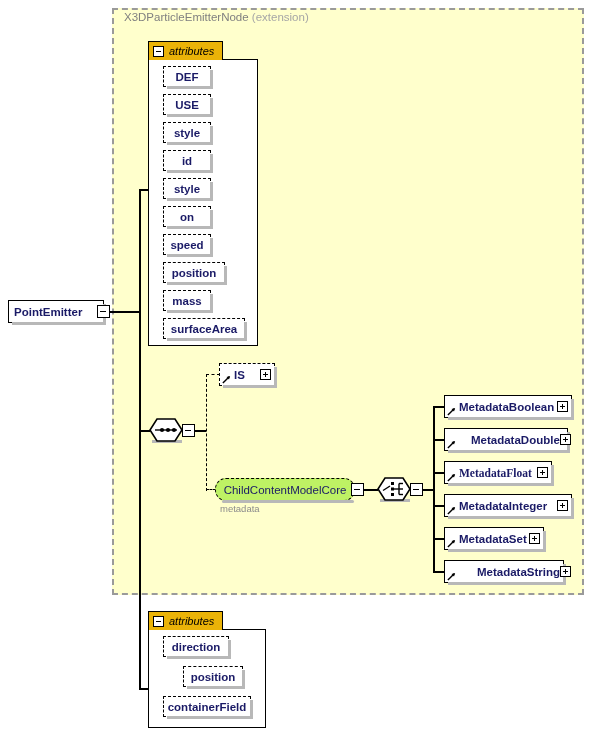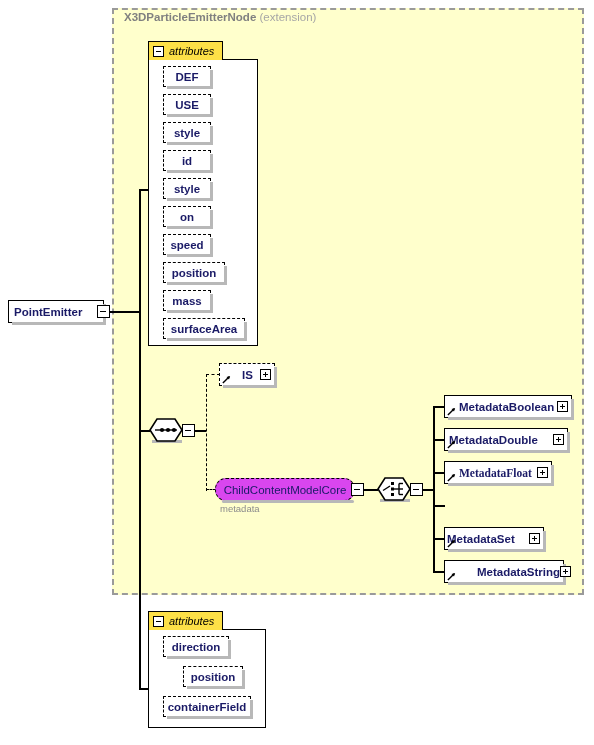--- a/index.html
+++ b/index.html
@@ -25,32 +25,32 @@
     border: 2px dashed #9a9a9a;
   }
   .ext-title {
     position: absolute;
     left: 124px; top: 11px;
     font-size: 11.5px;
     font-weight: bold;
     color: #808080;
     white-space: nowrap;
   }
-  .ext-title .tname { color: #808080; font-weight: bold; margin-top: 45px; }
+  .ext-title .tname { color: #808080; font-weight: normal; margin-top: 45px; }
   .ext-title .tsuffix { color: #a6a6a6; font-weight: normal; }
 
   
   .attr-panel {
     position: absolute;
     background: #ffffff;
     border: 1.5px solid #000000;
   }
   .attr-tab {
     position: absolute;
-    background: #fde047;
+    background: #eab308;
     border: 1.5px solid #000000;
     border-bottom: none;
     height: 19px;
     display: flex;
     align-items: center;
     padding: 0 6px 0 4px;
     font-size: 11px;
     font-style: italic;
     color: #000;
     z-index: 3;
@@ -180,21 +180,21 @@
     position: absolute;
     left: 2px; top: 4.5px;
     width: 6px; height: 1.5px;
     background: #000;
   }
 
   
   .groupref {
     position: absolute;
     height: 23px;
-    background: #d946ef;
+    background: #bef264;
     border: 1.5px dashed #000000;
     border-radius: 11px;
     display: flex;
     align-items: center;
     justify-content: center;
     font-size: 11.5px;
     color: #1a1a66;
     white-space: nowrap;
     padding: 0 10px;
     z-index: 2;
@@ -291,21 +291,21 @@
     </svg>
   </div>
   <div style="position:absolute;left:152px;top:440px;width:30px;height:3px;background:#b8b8b8;"></div>
   <div class="ext-expand" style="left:182px; top:424px;"></div>
 
   <div class="ln h" style="left:194px; top:430px; width:12px;"></div>
   <div class="dln v" style="left:206px; top:374px; height:117px;"></div>
   <div class="dln h" style="left:206px; top:374px; width:14px;"></div>
   <div class="dln h" style="left:206px; top:489px; width:10px;"></div>
 
-  <div class="elembox dashed" style="left:219px; top:363px; width:56px; padding-left:22px;">
+  <div class="elembox dashed" style="left:219px; top:363px; width:56px; padding-left:14px;">
     <span>IS</span>
     <span class="expand plus" style="margin-left:auto;"></span>
     <svg class="ref-arrow" viewBox="0 0 10 10">
       <line x1="1" y1="9" x2="8" y2="2" stroke="#000" stroke-width="1.6"></line>
       <polygon points="9,1 5,2.2 7.8,5" fill="#000"></polygon>
     </svg>
   </div>
 
   <div class="groupref" style="left:215px; top:478px; width:140px;">
     <span>ChildContentModelCore</span>
@@ -343,40 +343,48 @@
 
   <div class="elembox solid" style="left:444px; top:395px; width:128px; padding-left:14px;">
     <span>MetadataBoolean</span>
     <span class="expand plus" style="margin-left:auto;"></span>
     <svg class="ref-arrow" viewBox="0 0 10 10">
       <line x1="1" y1="9" x2="8" y2="2" stroke="#000" stroke-width="1.6"></line>
       <polygon points="9,1 5,2.2 7.8,5" fill="#000"></polygon>
     </svg>
   </div>
 
-  <div class="elembox solid" style="left:444px; top:428px; width:124px; padding-left:4px;">
+  <div class="elembox solid" style="left:444px; top:428px; width:124px; padding-left:26px;">
     <span>MetadataDouble</span>
     <span class="expand plus" style="margin-left:auto;"></span>
     <svg class="ref-arrow" viewBox="0 0 10 10">
       <line x1="1" y1="9" x2="8" y2="2" stroke="#000" stroke-width="1.6"></line>
       <polygon points="9,1 5,2.2 7.8,5" fill="#000"></polygon>
     </svg>
   </div>
 
   <div class="elembox solid" style="left:444px; top:461px; width:108px; padding-left:14px;font-family:Liberation Serif, serif;">
     <span>MetadataFloat</span>
     <span class="expand plus" style="margin-left:auto;"></span>
     <svg class="ref-arrow" viewBox="0 0 10 10">
       <line x1="1" y1="9" x2="8" y2="2" stroke="#000" stroke-width="1.6"></line>
       <polygon points="9,1 5,2.2 7.8,5" fill="#000"></polygon>
     </svg>
   </div>
 
-
-  <div class="elembox solid" style="left:444px; top:527px; width:100px; padding-left:2px;">
+  <div class="elembox solid" style="left:444px; top:494px; width:128px; padding-left:14px;">
+    <span>MetadataInteger</span>
+    <span class="expand plus" style="margin-left:auto;"></span>
+    <svg class="ref-arrow" viewBox="0 0 10 10">
+      <line x1="1" y1="9" x2="8" y2="2" stroke="#000" stroke-width="1.6"></line>
+      <polygon points="9,1 5,2.2 7.8,5" fill="#000"></polygon>
+    </svg>
+  </div>
+
+  <div class="elembox solid" style="left:444px; top:527px; width:100px; padding-left:14px;">
     <span>MetadataSet</span>
     <span class="expand plus" style="margin-left:auto;"></span>
     <svg class="ref-arrow" viewBox="0 0 10 10">
       <line x1="1" y1="9" x2="8" y2="2" stroke="#000" stroke-width="1.6"></line>
       <polygon points="9,1 5,2.2 7.8,5" fill="#000"></polygon>
     </svg>
   </div>
 
   <div class="elembox solid" style="left:444px; top:560px; width:120px; padding-left:32px;">
     <span>MetadataString</span>

